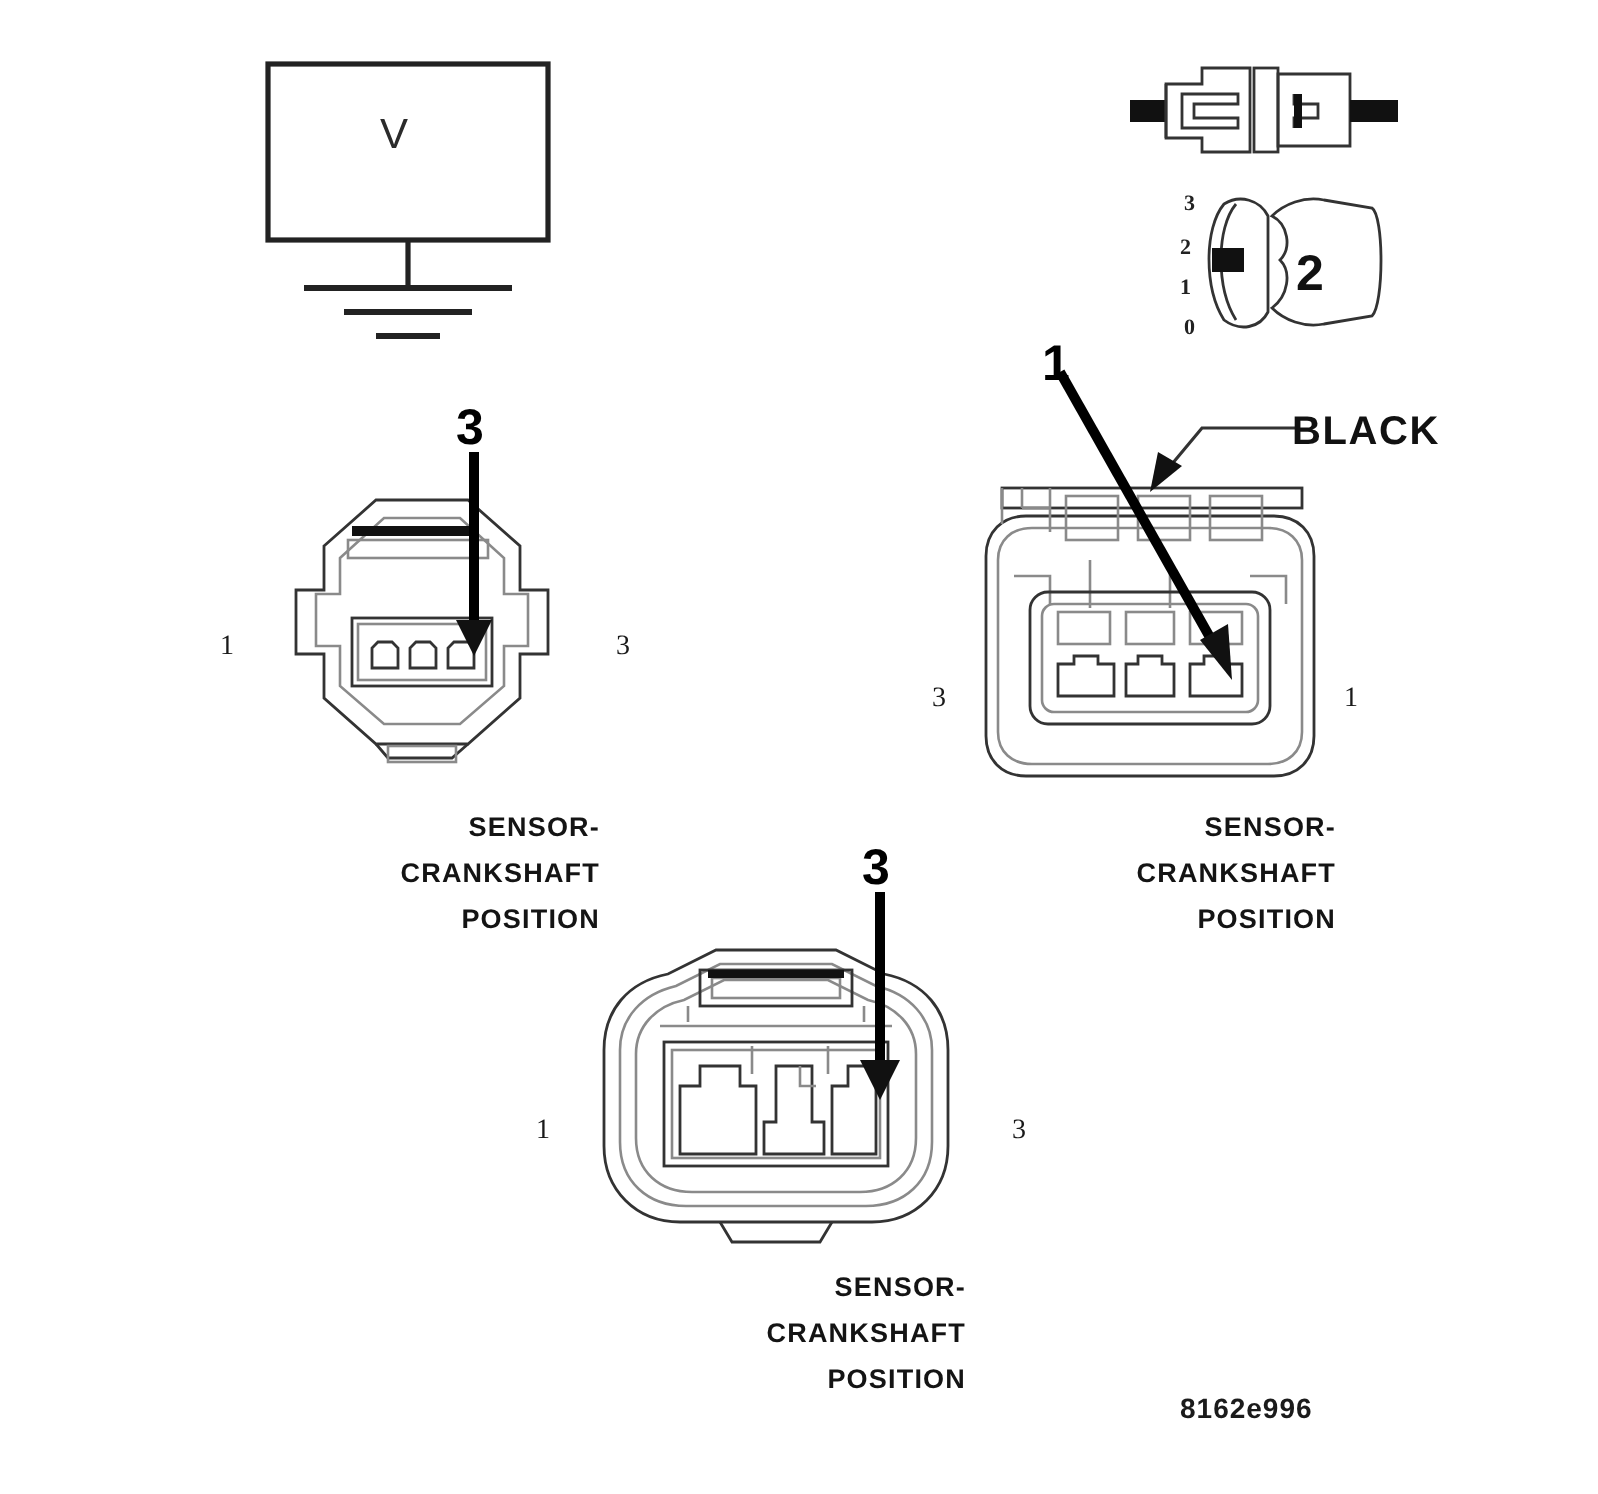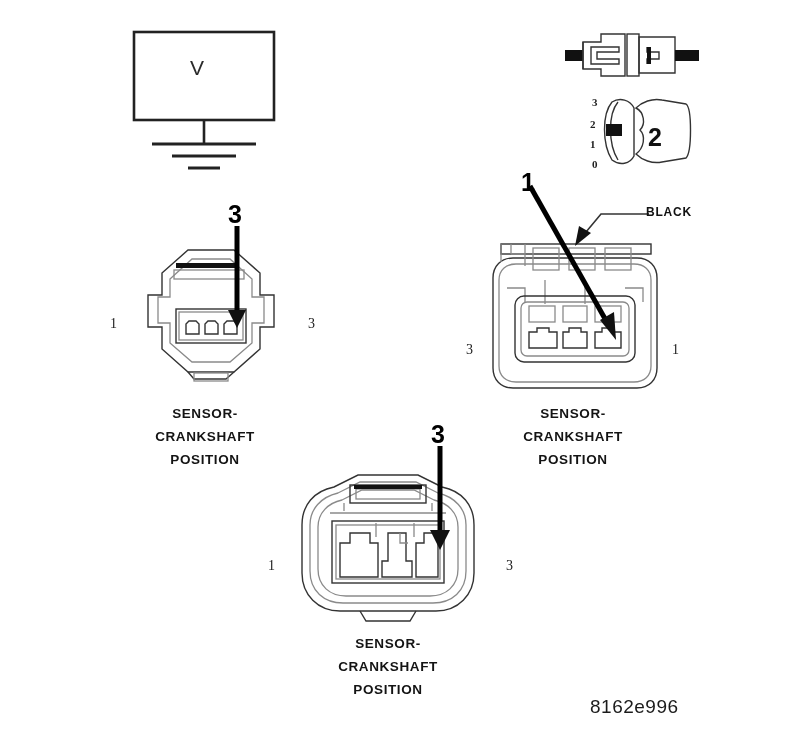--- a/index.html
+++ b/index.html
@@ -17,21 +17,21 @@
   }
   .stage {
     position: absolute;
     inset: 0;
   }
   .abs { position: absolute; }
 
   
   .caption {
     position: absolute;
-    text-align: center;
+    text-align: right;
     font-weight: bold;
     font-size: 13.5px;
     letter-spacing: 0.6px;
     line-height: 23px;
     color: #141414;
     white-space: nowrap;
   }
   .caption div { display: block; }
 
   
@@ -47,21 +47,21 @@
     position: absolute;
     font-size: 25px;
     font-weight: bold;
     color: #000;
     font-family: "Liberation Sans", sans-serif;
   }
 
   
   .wire-label {
     position: absolute;
-    font-size: 12px;
+    font-size: 20px;
     font-weight: bold;
     letter-spacing: 0.8px;
     color: #111;
   }
 
   
   .meter-glyph {
     position: absolute;
     font-size: 21px;
     color: #2b2b2b;
@@ -80,22 +80,22 @@
     position: absolute;
     font-size: 25px;
     font-weight: bold;
     color: #111;
     font-family: "Liberation Sans", sans-serif;
   }
 
   
   .figure-id {
     position: absolute;
-    font-size: 19px;
-    font-weight: normal;
+    font-size: 14px;
+    font-weight: bold;
     letter-spacing: 0.5px;
     color: #1b1b1b;
   }
 
   svg { display: block; overflow: visible; }
   .ln   { fill: none; stroke: #222; stroke-width: 2; }
   .ln-t { fill: none; stroke: #333; stroke-width: 1.4; }
   .ln-g { fill: none; stroke: #8a8a8a; stroke-width: 1.3; }
   .fill-k { fill: #111; stroke: none; }
 </style>

